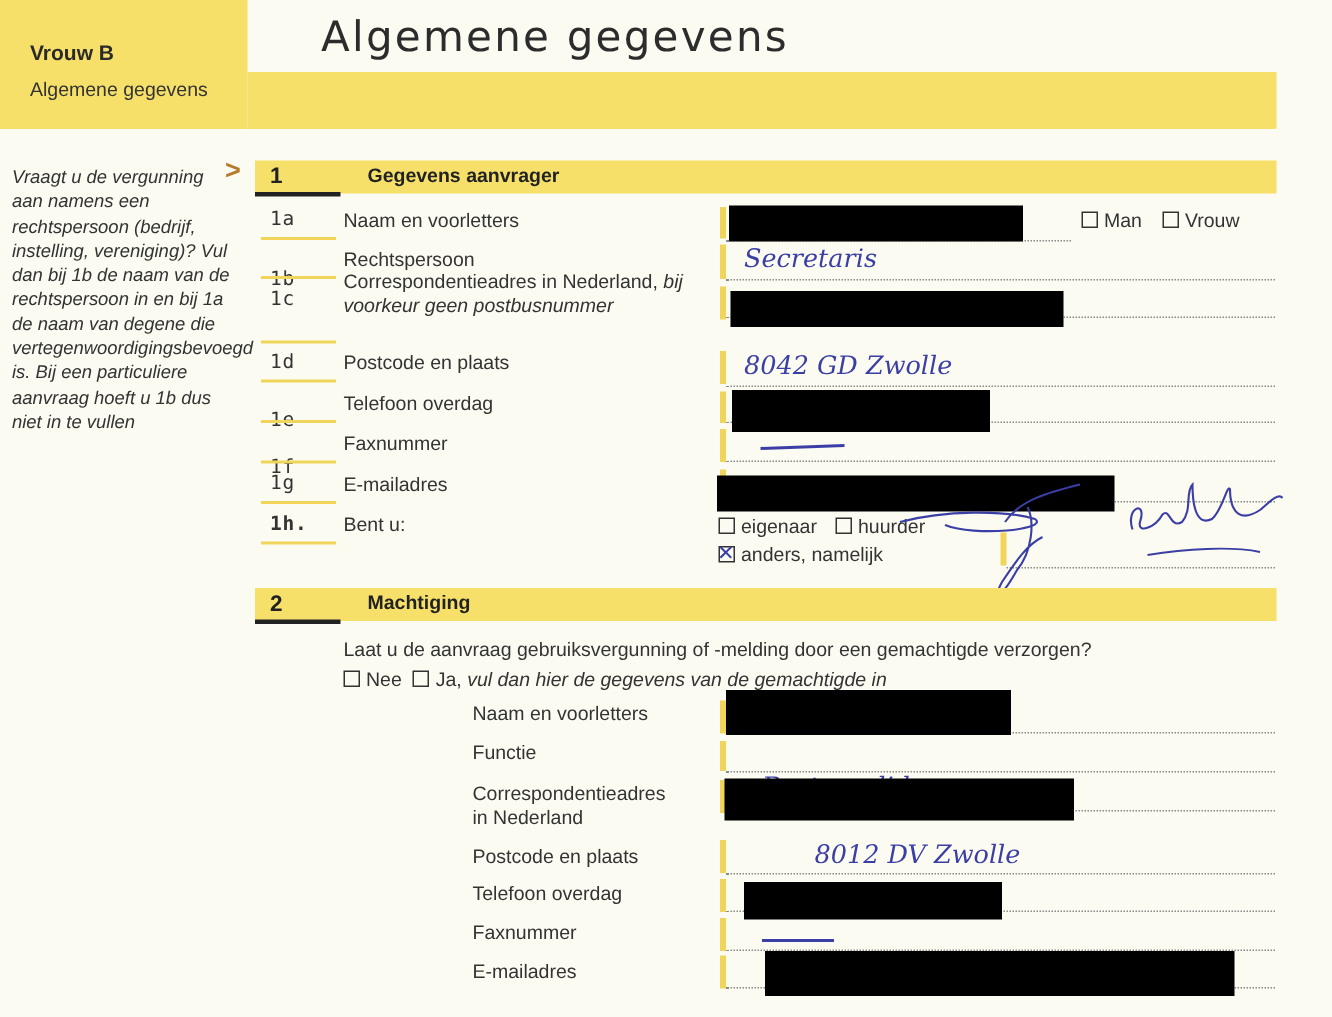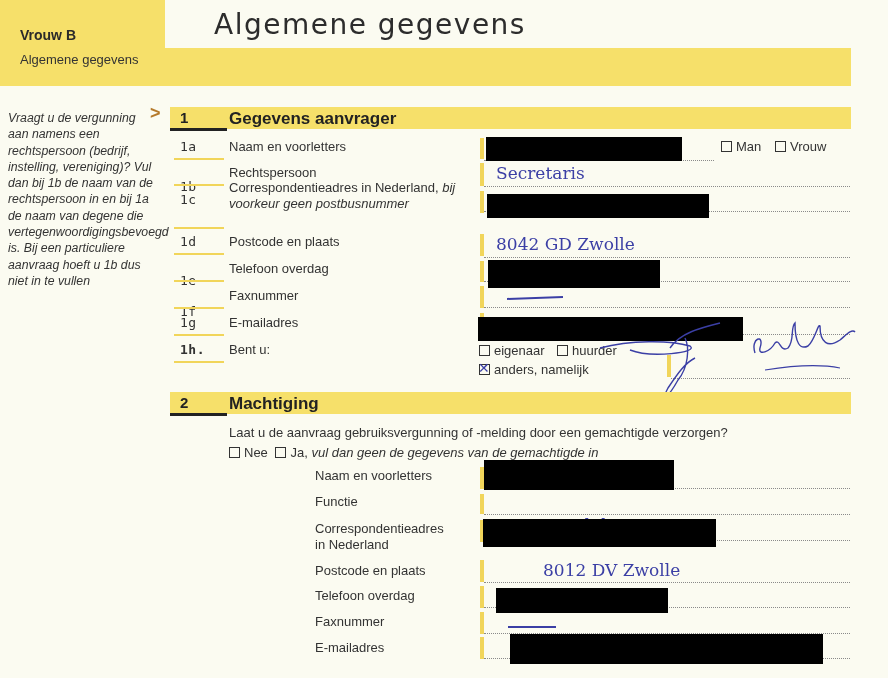--- a/index.html
+++ b/index.html
@@ -16,31 +16,31 @@
   .deel-title { left:20px; top:27px; font-weight:bold; font-size:14px; color:#2a2a2a; }
   .deel-sub { left:20px; top:52px; font-size:13px; color:#333; }
   .header-band { left:165px; top:48px; width:686px; height:38px; }
   .page-title { left:214px; top:8px; font-size:28px; letter-spacing:1.5px; color:#2c2c2c; font-family:"DejaVu Sans", sans-serif; font-weight:normal; }
   
   .side-note { left:8px; top:110px; width:150px; font-size:12.3px; font-style:italic; line-height:16.3px; color:#333; }
   .arrow { left:150px; top:103px; font-size:18px; font-weight:bold; color:#b57a2c; }
   
   .section-band { left:170px; width:681px; height:22px; }
   .section-num { font-weight:bold; font-size:15px; color:#222; }
-  .section-title { font-weight:bold; font-size:17px; color:#222; }
+  .section-title { font-weight:bold; font-size:13px; color:#222;margin-left:16px; }
   .num-underline { left:170px; width:57px; height:3px; background:#222; }
   
   .row-num { left:180px; font-size:13px; color:#333; font-family:"DejaVu Sans Mono","Liberation Mono", monospace; letter-spacing:0.5px; }
   .row-num-line { left:174px; width:50px; height:2px; background:#f1d55a; }
   .row-label { left:229px; font-size:13px; color:#333; line-height:16px; }
   .row-label i { font-style:italic; }
   .field-tick { width:4px; background:#f1d55a; }
   .field-line { height:0; border-top:1px dotted #8a8a8a; }
   .redact { background:#000; }
-  .hand { color:#3b3fa5; font-family:"DejaVu Serif", serif; font-size:17px; }
+  .hand { color:#3b3fa5; font-family:"DejaVu Serif", serif; font-style:italic; font-size:17px; }
   .chk { font-size:13px; color:#333; }
   .box { display:inline-block; width:9px; height:9px; border:1px solid #333; margin-right:4px; vertical-align:-1px; position:relative; }
   .box.x::after { content:"✕"; position:absolute; left:-2px; top:-5px; font-size:14px; color:#3b3fa5; }
   .sub-label { left:315px; font-size:13px; color:#333; line-height:16px; }
   .question { left:229px; font-size:13px; color:#333; }
 </style>
 </head>
 <body>
 
 <div class="abs yellow deel-box"></div>
@@ -125,21 +125,21 @@
 
 <div class="abs yellow section-band" style="top:392px;"></div>
 <div class="abs section-num" style="left:180px; top:394px;">2</div>
 <div class="abs section-title" style="left:229px; top:394px;">Machtiging</div>
 <div class="abs num-underline" style="top:413px;"></div>
 
 <div class="abs question" style="top:425px;">Laat u de aanvraag gebruiksvergunning of -melding door een gemachtigde verzorgen?</div>
 <div class="abs chk" style="left:229px; top:445px;">
   <span><span class="box"></span><span>Nee</span></span>
   <span style="margin-left:4px;"><span class="box"></span><span>Ja,</span></span>
-  <i>vul dan geen de gegevens van de gemachtigde in</i>
+  <i>vul dan hier de gegevens van de gemachtigde in</i>
 </div>
 
 <div class="abs sub-label" style="top:468px;">Naam en voorletters</div>
 <div class="abs field-tick" style="left:480px; top:467px; height:22px;"></div>
 <div class="abs field-line" style="left:484px; top:488px; width:366px;"></div>
 <div class="abs redact" style="left:484px; top:460px; width:190px; height:30px;"></div>
 
 <div class="abs sub-label" style="top:494px;">Functie</div>
 <div class="abs field-tick" style="left:480px; top:494px; height:20px;"></div>
 <div class="abs field-line" style="left:484px; top:514px; width:366px;"></div>

